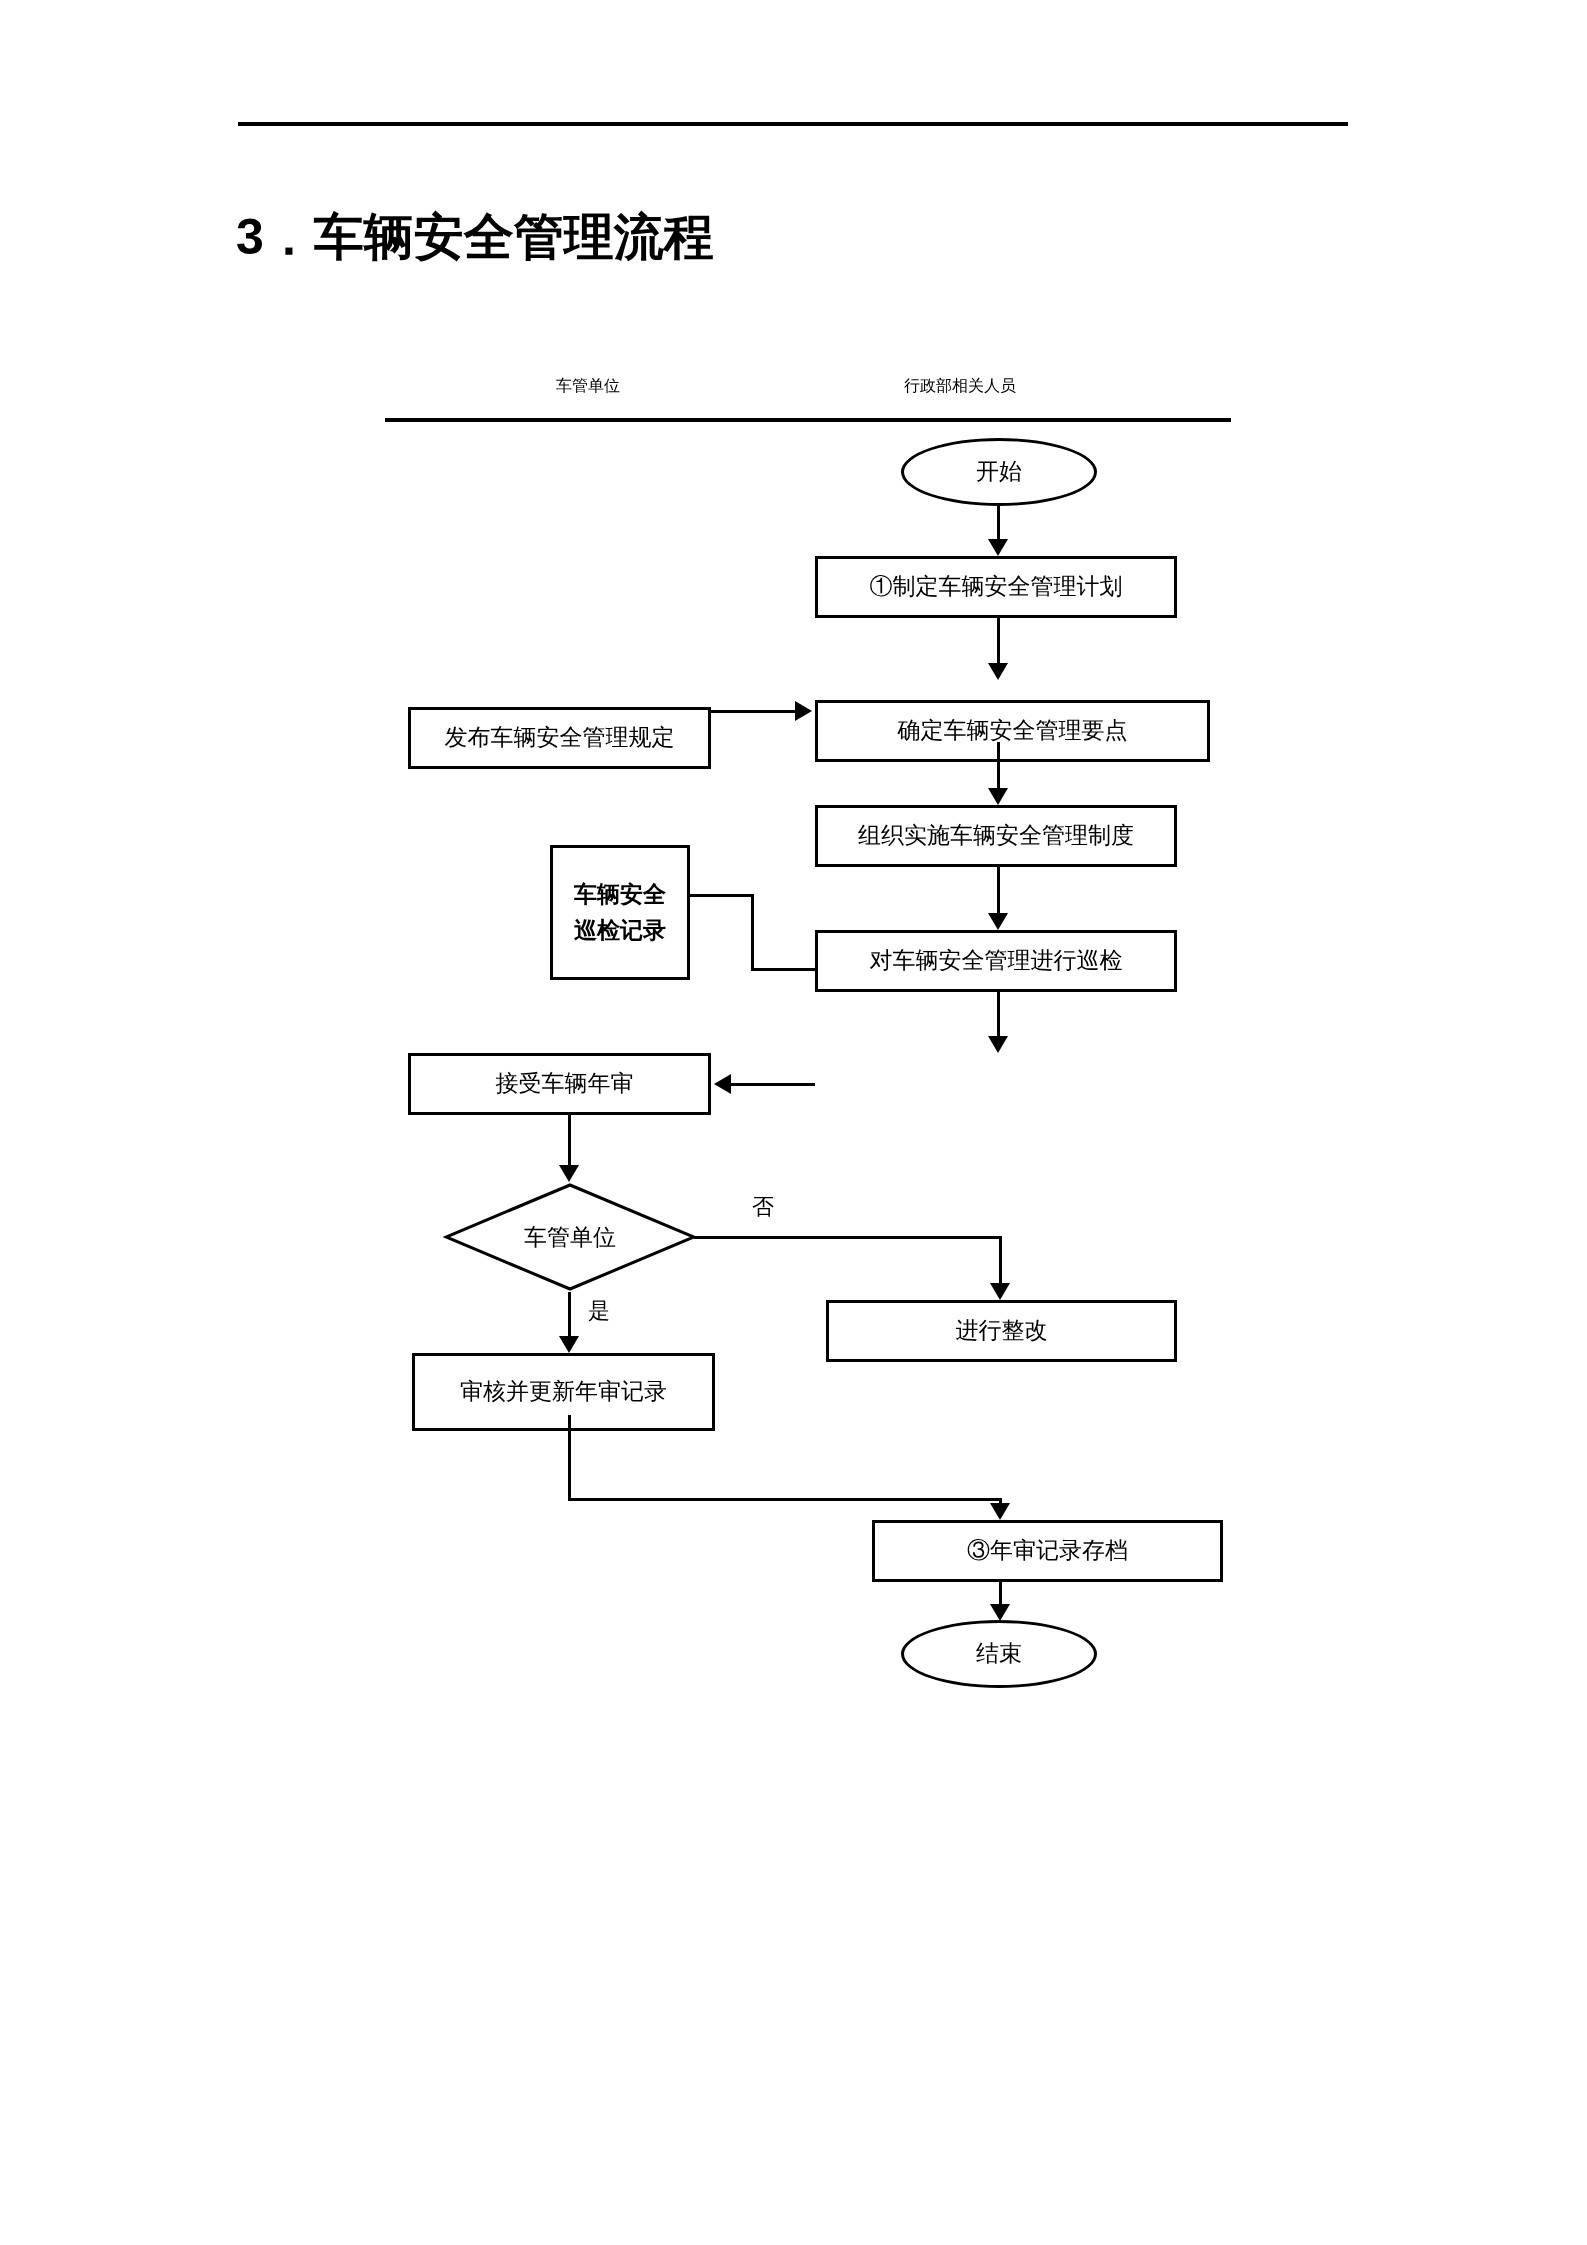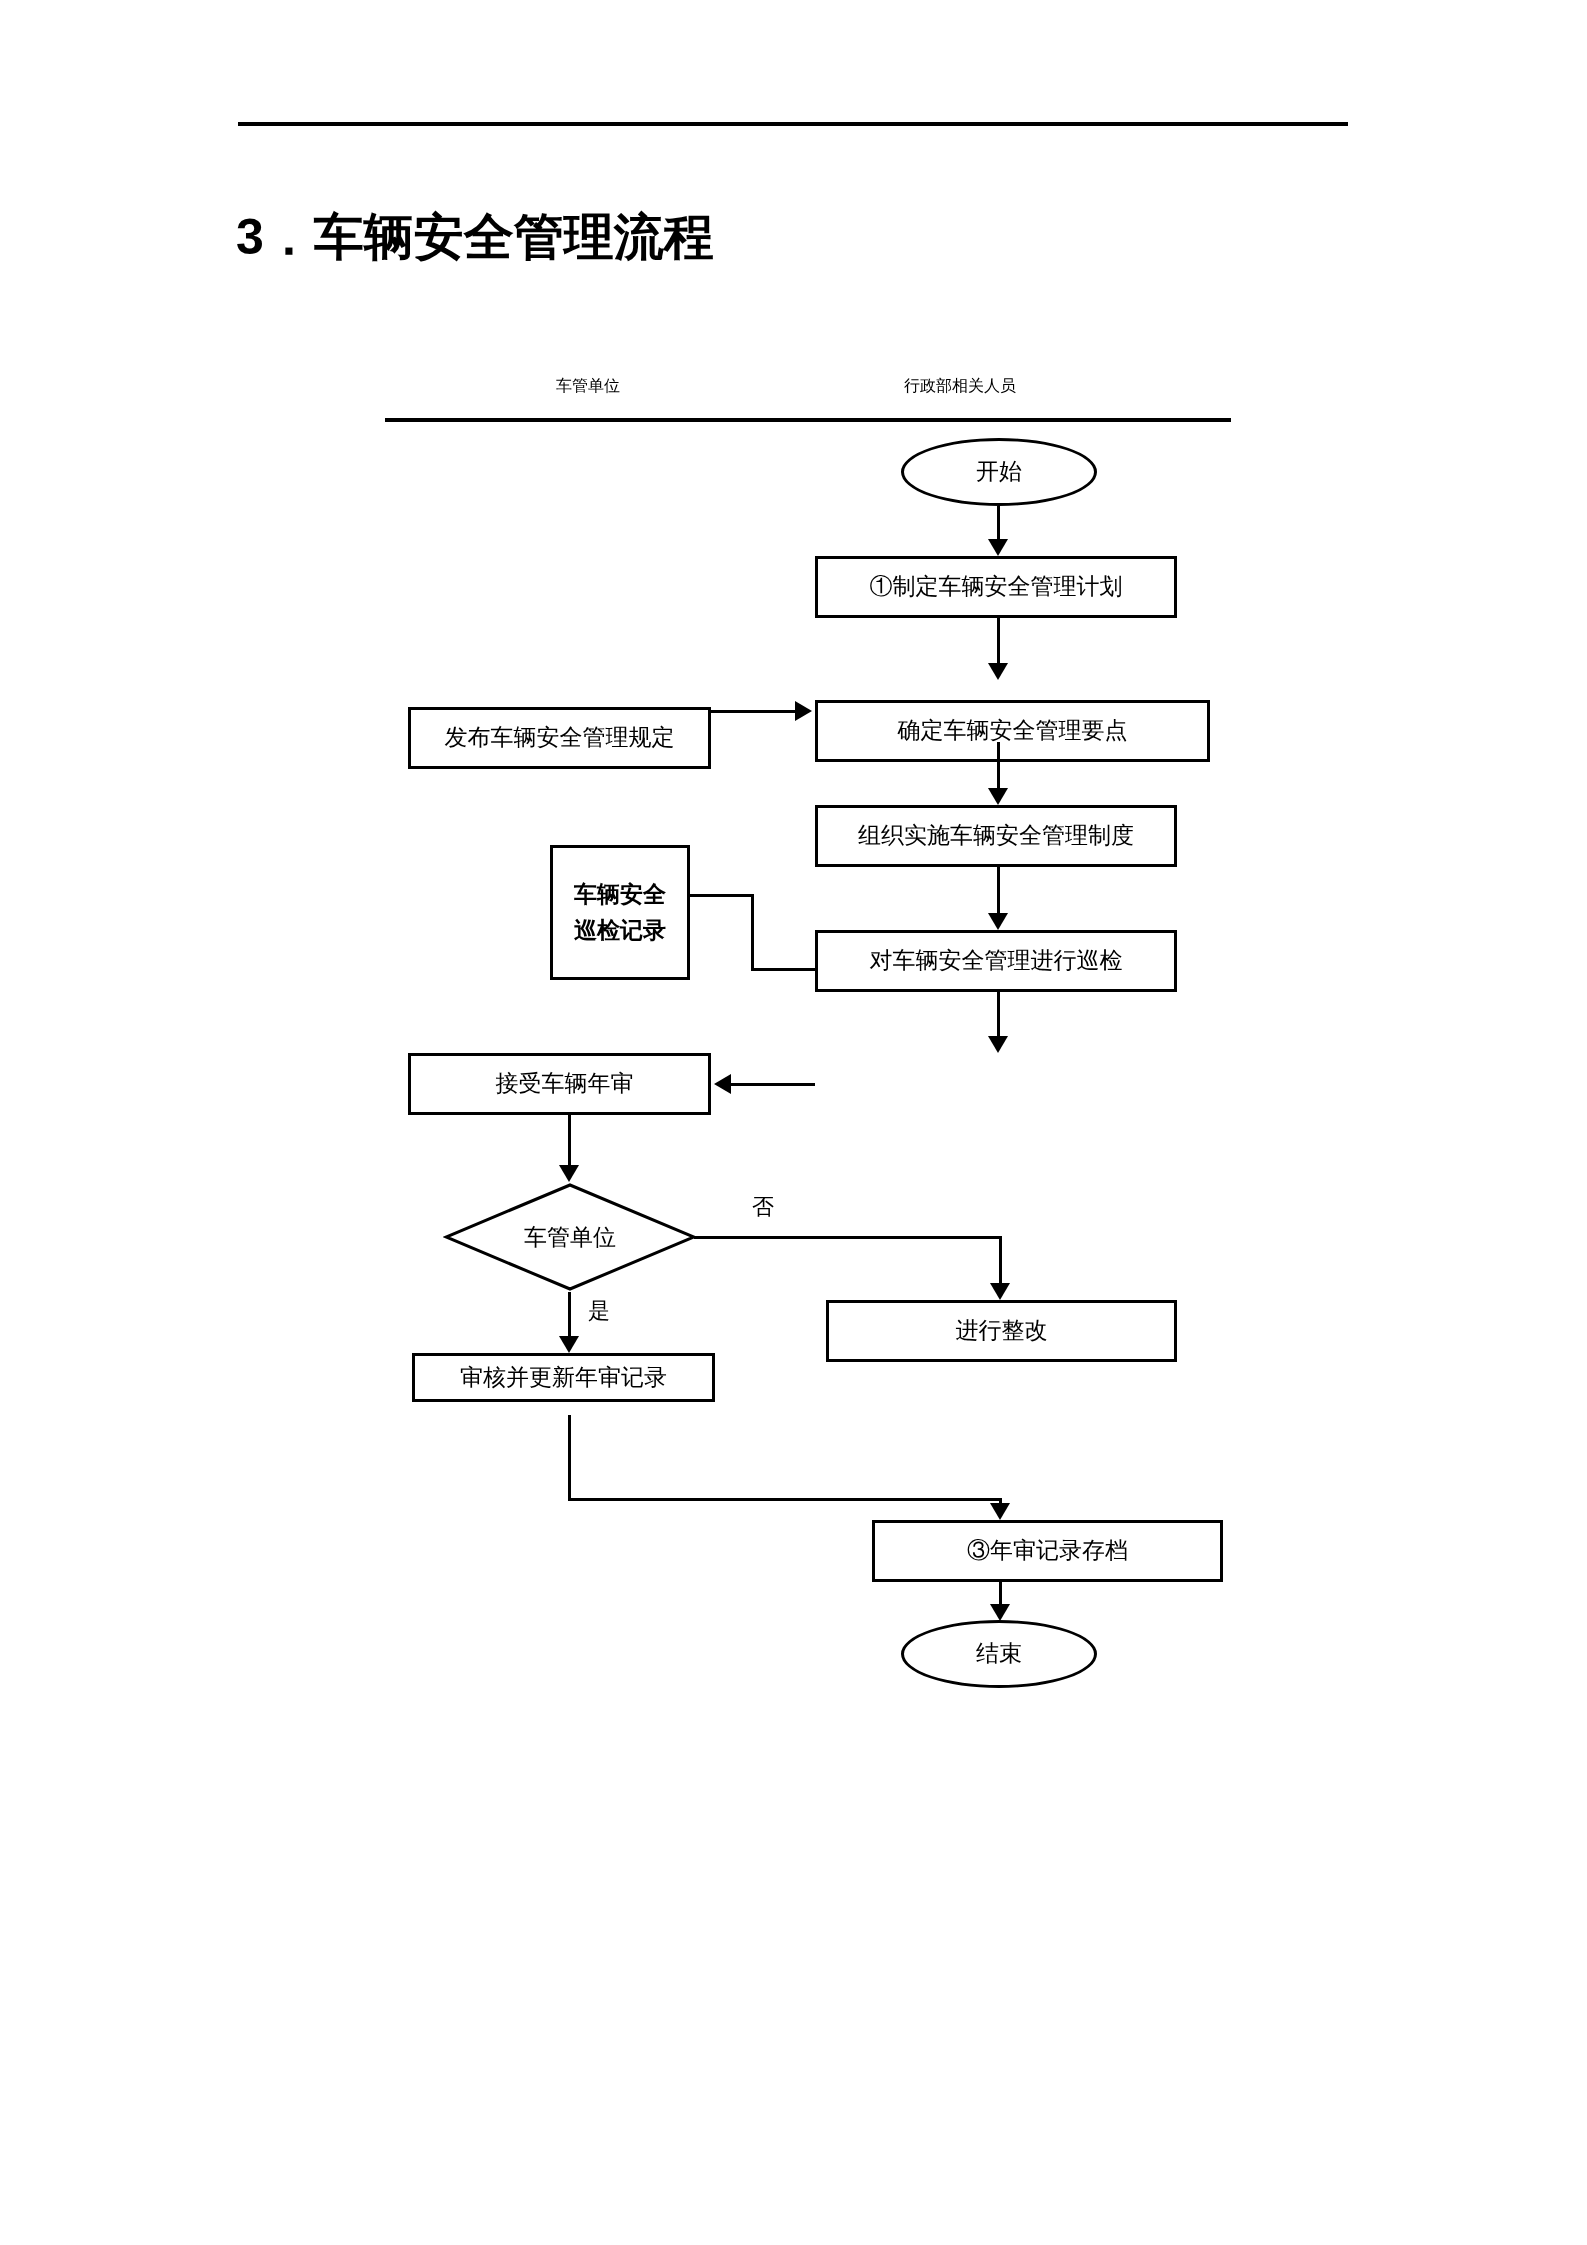--- a/index.html
+++ b/index.html
@@ -165,21 +165,21 @@
 
   <div class="diamond-wrap" style="left:443px; top:1182px; width:254px; height:110px;">
     <svg width="254" height="110" viewBox="0 0 254 110">
       <polygon points="127,3 251,55 127,107 3,55" fill="#ffffff" stroke="#000000" stroke-width="3"></polygon>
     </svg>
     <div class="diamond-label">车管单位</div>
   </div>
 
   <div class="node" style="left:826px; top:1300px; width:351px; height:62px;">进行整改</div>
 
-  <div class="node" style="left:412px; top:1353px; width:303px; height:49px;">审核并更新年审记录</div>
+  <div class="node" style="left:412px; top:1353px; width:303px; height:78px;">审核并更新年审记录</div>
 
   <div class="node" style="left:872px; top:1520px; width:351px; height:62px;">③年审记录存档</div>
 
   <div class="node ellipse" style="left:901px; top:1620px; width:196px; height:68px;">结束</div>
 
   <div class="conn v" style="left:997px; top:506px; height:33px;"></div>
   <div class="arrow down" style="left:988px; top:539px;"></div>
 
   <div class="conn v" style="left:997px; top:618px; height:45px;"></div>
   <div class="arrow down" style="left:988px; top:663px;"></div>

